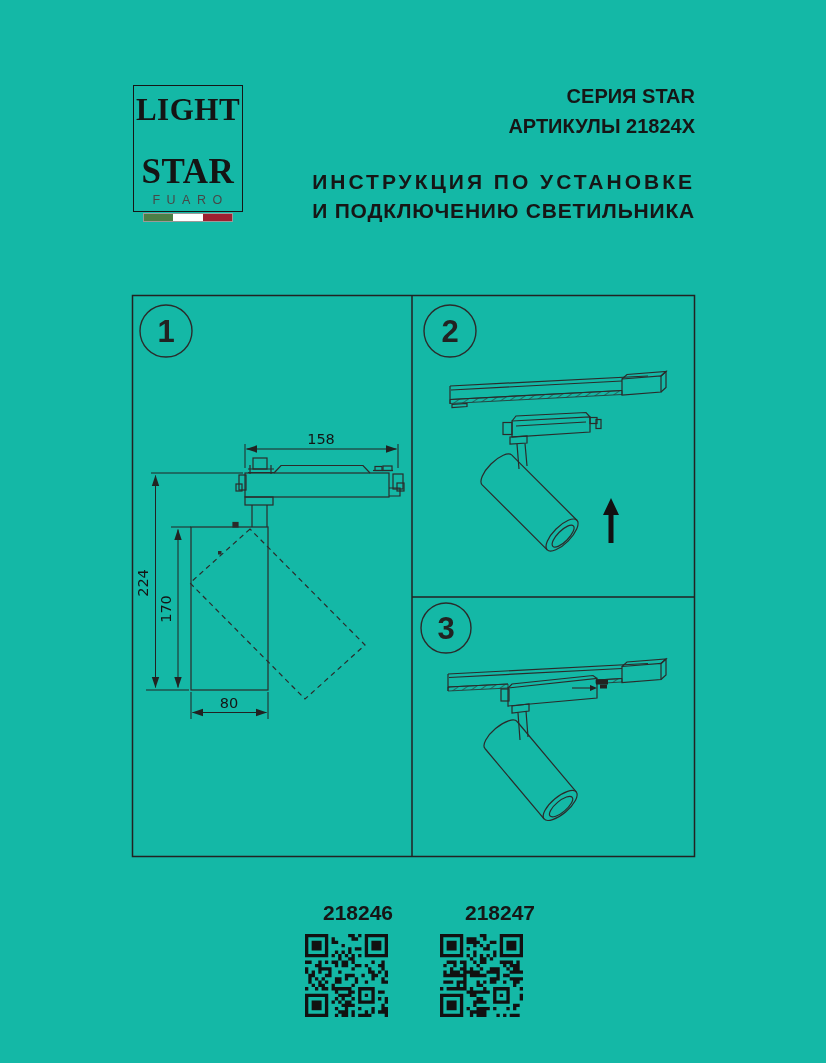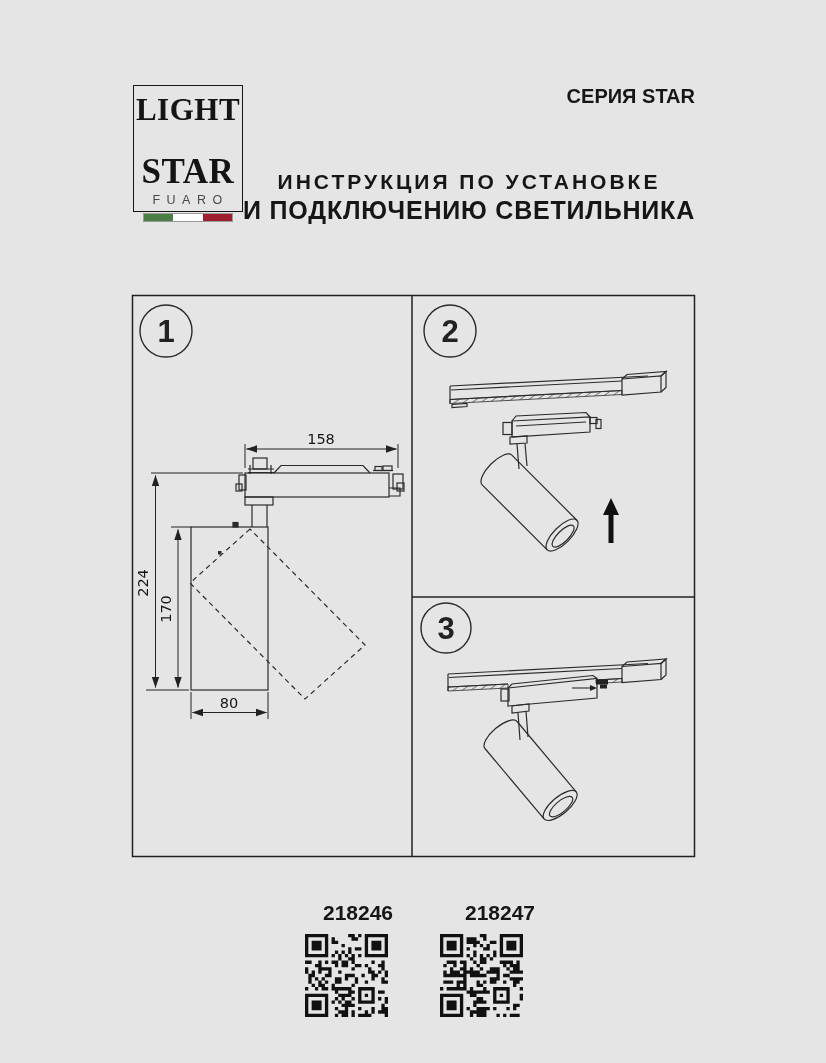--- a/index.html
+++ b/index.html
@@ -1,35 +1,35 @@
 <!DOCTYPE html>
 <html><head>
 <meta charset="utf-8">
 <style>
   html,body{margin:0;padding:0;background:#ffffff;}
-  .page{position:relative;width:826px;height:1063px;background:#e5e5e5;overflow:hidden;
+  .page{position:relative;width:826px;height:1063px;background:#14b8a6;overflow:hidden;
         font-family:"Liberation Sans", sans-serif;color:#111;}
   
   .logo-box{position:absolute;left:133px;top:85px;width:110px;height:127px;
             border:1.5px solid #161616;box-sizing:border-box;text-align:center;}
   .logo-light{font-family:"Liberation Serif", serif;font-weight:700;font-size:31px;
               line-height:30px;margin-top:9px;letter-spacing:.5px;color:#141414;}
   .logo-star{font-family:"Liberation Serif", serif;font-weight:700;font-size:35px;
              line-height:31px;letter-spacing:.5px;color:#141414;margin-top:31px;}
   .logo-group{font-size:12.5px;letter-spacing:6.5px;padding-left:5px;color:#474747;
               margin-top:7px;line-height:13px;}
   .logo-flag{width:88px;height:7px;margin:6px auto 0;display:flex;border:1px solid #9a9a9a;box-sizing:content-box;}
   .logo-flag div{flex:1;height:100%;}
   
   .series-block{position:absolute;top:81px;right:131px;text-align:right;
                 font-weight:700;font-size:20px;line-height:30px;color:#161616;}
   .title-block{position:absolute;top:167px;right:131px;text-align:center;
                font-weight:700;color:#161616;}
   .title-line1{font-size:21px;line-height:29px;letter-spacing:3px;}
-  .title-line2{font-size:25px;line-height:29px;letter-spacing:.8px;}
+  .title-line2{font-size:21px;line-height:29px;letter-spacing:.8px;}
   
   .diagram-svg{position:absolute;left:0;top:0;}
   .dimtext{font-family:"DejaVu Sans", sans-serif;font-size:14.5px;fill:#151515;}
   .stepnum{font-family:"Liberation Sans", sans-serif;font-size:31px;font-weight:600;fill:#222;}
   
   .article-label{position:absolute;top:901px;width:84px;text-align:center;
                  font-weight:700;font-size:21px;color:#161616;}
   .article-label.a1{left:316px;}
   .article-label.a2{left:458px;text-align:center;}
   .qr{position:absolute;top:934px;width:83px;height:83px;}
@@ -47,20 +47,21 @@
     <div class="logo-group">FUARO</div>
     <div class="logo-flag">
       <div style="background:#4c7f46"></div>
       <div style="background:#ffffff"></div>
       <div style="background:#9e2030"></div>
     </div>
   </div>
 
   <div class="series-block">
     <div>СЕРИЯ STAR</div>
+    <div>АРТИКУЛЫ 21824X</div>
   </div>
   <div class="title-block">
     <div class="title-line1">ИНСТРУКЦИЯ ПО УСТАНОВКЕ</div>
     <div class="title-line2">И ПОДКЛЮЧЕНИЮ СВЕТИЛЬНИКА</div>
   </div>
 
   <svg class="diagram-svg" width="826" height="1063" viewBox="0 0 826 1063">
     <defs>
       <marker id="da" markerWidth="12" markerHeight="10" refX="10.5" refY="5" orient="auto-start-reverse" markerUnits="userSpaceOnUse">
         <path d="M0,1.3 L11,5 L0,8.7 Z" fill="#222"></path>

